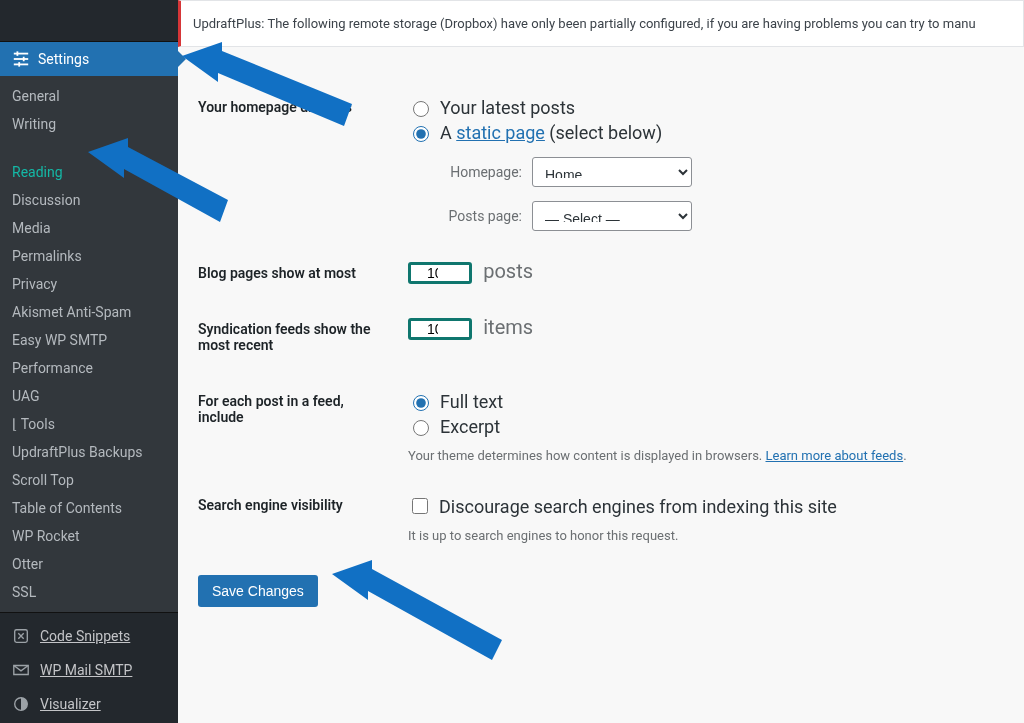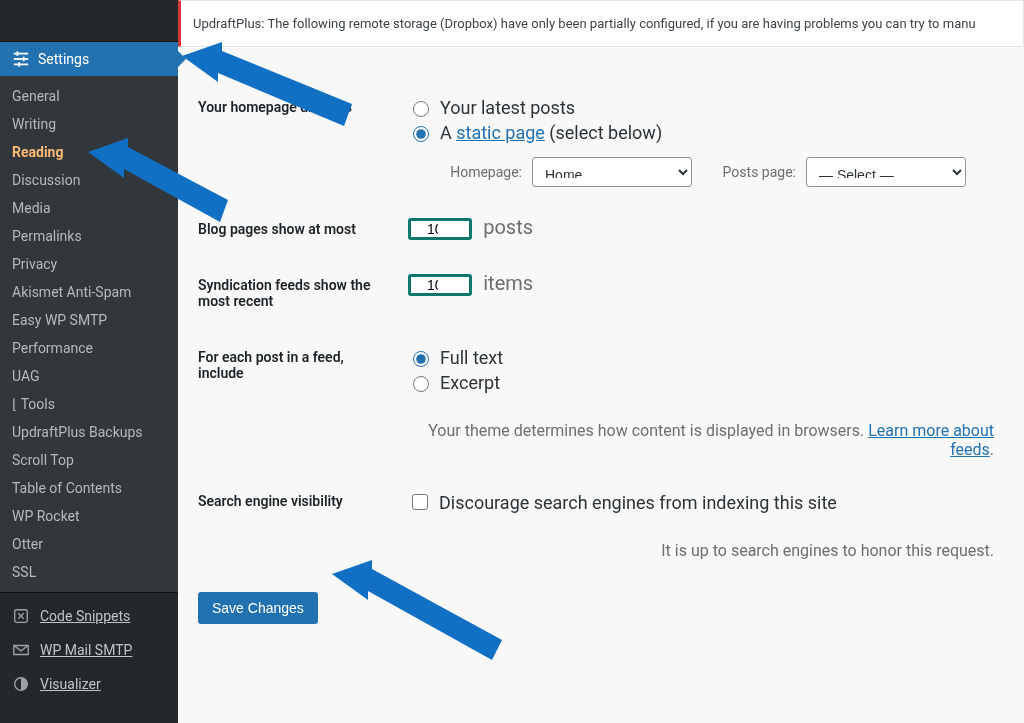--- a/index.html
+++ b/index.html
@@ -18,42 +18,42 @@
 html,body{margin:0;padding:0;height:100%;}
 body{font-family:-apple-system,BlinkMacSystemFont,"Segoe UI",Roboto,Oxygen-Sans,Ubuntu,Cantarell,"Helvetica Neue",sans-serif;background:var(--wp-content);font-size:13px;color:var(--wp-text);}
 .wrap{display:flex;width:1024px;height:723px;margin:0 auto;overflow:hidden;position:relative;}
 
 .sidebar{background:var(--wp-sidebar-bg);width:178px;height:100%;color:var(--wp-sidebar-text);display:flex;flex-direction:column;font-size:14px;}
 .sidebar .top-spacer{height:42px;border-bottom:1px solid #111;}
 .sidebar .section-head{background:#2271b1;color:#fff;font-size:14px;padding:8px 12px;display:flex;align-items:center;gap:8px;position:relative;}
 .sidebar .section-head .tri{position:absolute;right:-8px;top:50%;transform:translateY(-50%);width:0;height:0;border-top:8px solid transparent;border-bottom:8px solid transparent;border-left:8px solid #2271b1;}
 .sidebar .submenu{background:#32373c;padding:6px 0;}
 .sidebar .submenu .item{padding:6px 12px;color:#b4b9be;cursor:pointer;}
-.sidebar .submenu .item[data-active="true"]{color:#fdba74;font-weight:700;}
+.sidebar .submenu .item[data-active="true"]{color:#14b8a6;font-weight:400;margin-top:20px;}
 .sidebar .othermenu{border-top:1px solid #111;padding:6px 0 0 0;}
 .sidebar .other{padding:8px 12px;color:var(--wp-sidebar-text);display:flex;align-items:center;gap:10px;cursor:pointer;font-size:14px;text-decoration:underline;}
 .sidebar .other svg{width:18px;height:18px;fill:#9ca2a7;flex:0 0 18px;}
 
 .content{flex:1;background:var(--wp-content);overflow:auto;}
 .notice{margin:0 0 32px 0;padding:15px 12px;background:#fff;border:1px solid #e2e4e7;border-left:3px solid #d63638;color:#3c434a;font-size:13px;white-space:nowrap;overflow:hidden;text-overflow:clip;}
 .form-area{padding:0 20px 20px 20px;}
 table.form-table{width:100%;border-collapse:collapse;}
 table.form-table th{text-align:left;vertical-align:top;width:200px;font-weight:600;color:#1d2327;padding:20px 10px 20px 0;font-size:14px;}
 table.form-table td{vertical-align:top;padding:14px 10px;}
 .radio-row,.check-row{display:flex;align-items:center;gap:8px;margin:4px 0;}
 input[type=radio],input[type=checkbox]{width:16px;height:16px;accent-color:var(--wp-accent);cursor:pointer;}
 label{color:#2c3338;font-size:18px;}
 .inline-link{color:var(--wp-link);text-decoration:underline;cursor:pointer;}
-.indent-group{margin-top:14px;display:flex;flex-direction:row;gap:14px;}
+.indent-group{margin-top:14px;display:flex;flex-direction:column;gap:14px;}
 .select-row{display:flex;align-items:center;gap:10px;}
 .select-row .lbl{width:90px;text-align:right;color:var(--wp-muted);font-size:14px;}
 select{min-width:160px;height:30px;border:1px solid #8c8f94;border-radius:3px;background:#fff;padding:8px 8px;font-size:14px;color:#2c3338;cursor:pointer;}
 input[type=number]{width:64px;height:22px;border:3px solid #0f766e;border-radius:3px;padding:0 16px;font-size:14px;}
 .after-label{color:var(--wp-muted);margin-left:8px;font-size:20px;}
-.desc{color:var(--wp-muted);font-size:16px;margin-top:28px;text-align:right;}
+.desc{color:var(--wp-muted);font-size:13px;margin-top:11px;}
 .save-btn{background:var(--wp-accent);color:#fff;border:none;border-radius:3px;padding:8px 14px;font-size:14px;cursor:pointer;margin-top:18px;}
 
 .arrow{position:absolute;fill:#1170c4;}
 </style>
 </head>
 <body>
 
 <div class="wrap">
 
   <div class="sidebar">

